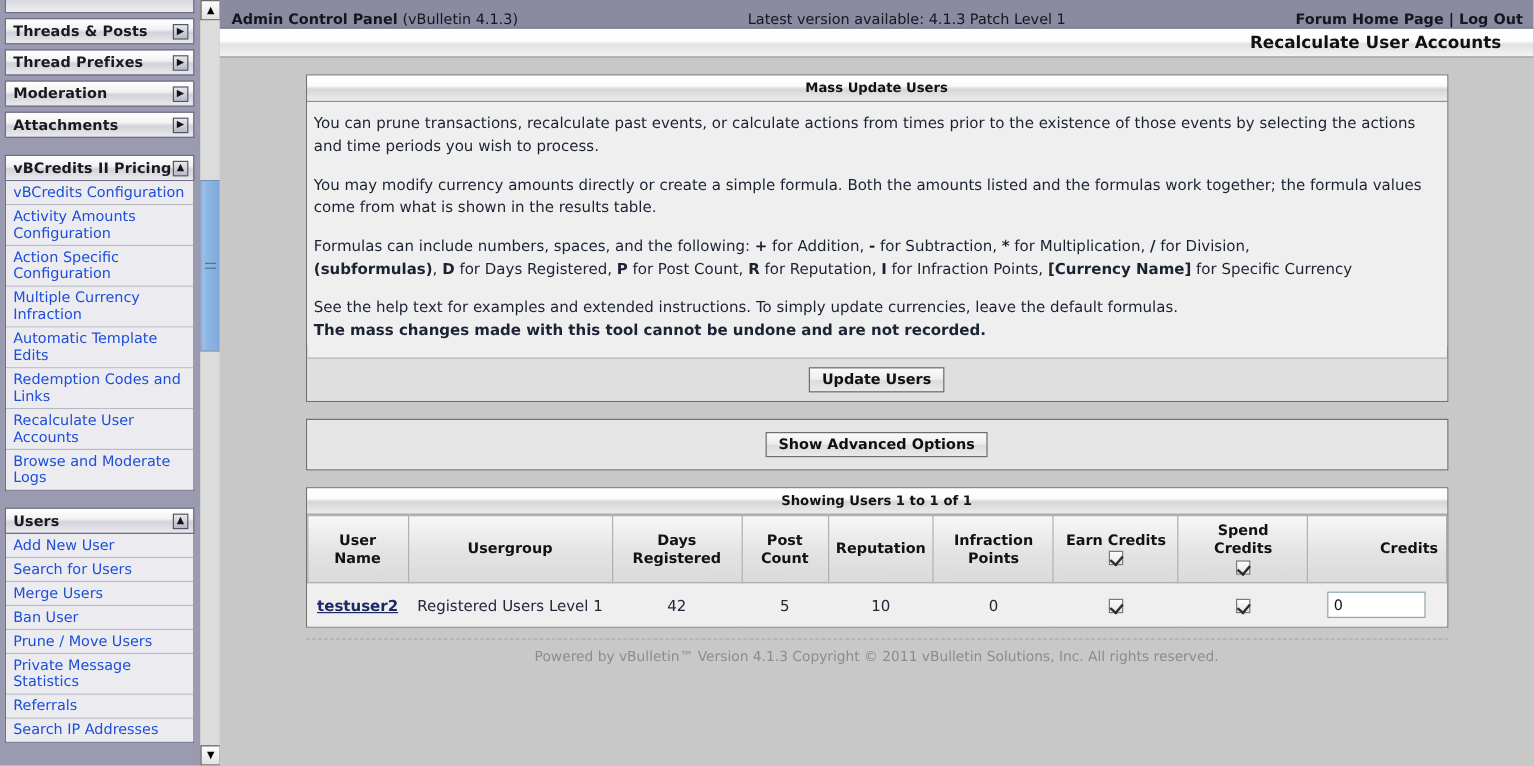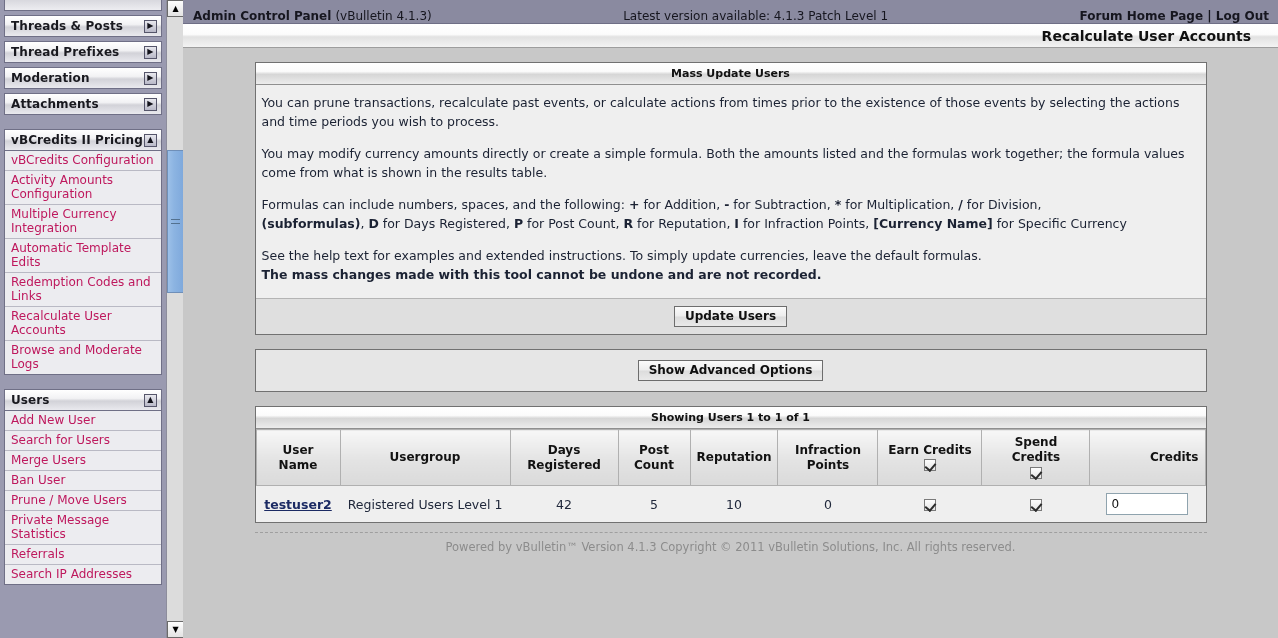--- a/index.html
+++ b/index.html
@@ -37,21 +37,21 @@
     width: 13px; height: 13px;
     border: 1px solid #55556a;
     background: linear-gradient(to bottom,#e8e8ee,#b9b9c8);
     display:flex; align-items:center; justify-content:center;
     font-size: 8px; line-height: 1; color:#12121a;
   }
   .nav-list { border: 1px solid #6f6f86; border-top: none; background: #ebebef; }
   .nav-item {
     padding: 2px 6px 3px 6px;
     font-size: 12px;
-    color: #be185d;
+    color: #1d4ed8;
     border-bottom: 1px solid #b9b9c4;
     line-height: 14px;
     cursor: pointer;
     background: #ececf0;
   }
   .nav-item:last-child { border-bottom: none; }
   .nav-top-stub {
     height: 11px; margin: 0 0 4px 0;
     border: 1px solid #6f6f86; border-top: none;
     background: linear-gradient(to bottom,#d8d8de,#ededf1);
@@ -249,21 +249,22 @@
     <div class="gap"></div>
 
     <div class="nav-group">
       <div class="nav-head">
         <span>vBCredits II Pricing</span>
         <span class="arrow-box">▲</span>
       </div>
       <div class="nav-list">
         <div class="nav-item">vBCredits Configuration</div>
         <div class="nav-item">Activity Amounts Configuration</div>
-        <div class="nav-item">Multiple Currency Integration</div>
+        <div class="nav-item">Action Specific Configuration</div>
+        <div class="nav-item">Multiple Currency Infraction</div>
         <div class="nav-item">Automatic Template Edits</div>
         <div class="nav-item">Redemption Codes and Links</div>
         <div class="nav-item">Recalculate User Accounts</div>
         <div class="nav-item">Browse and Moderate Logs</div>
       </div>
     </div>
 
     <div class="gap"></div>
 
     <div class="nav-group">

